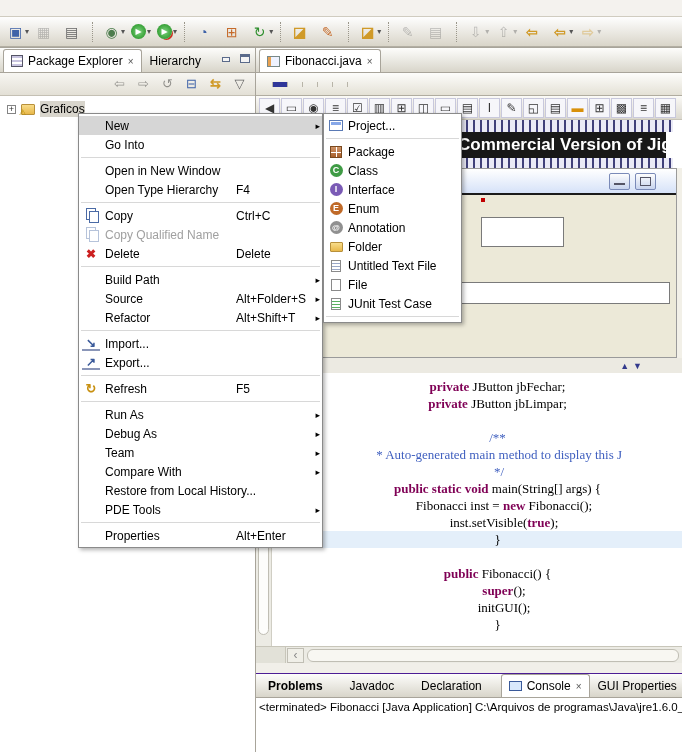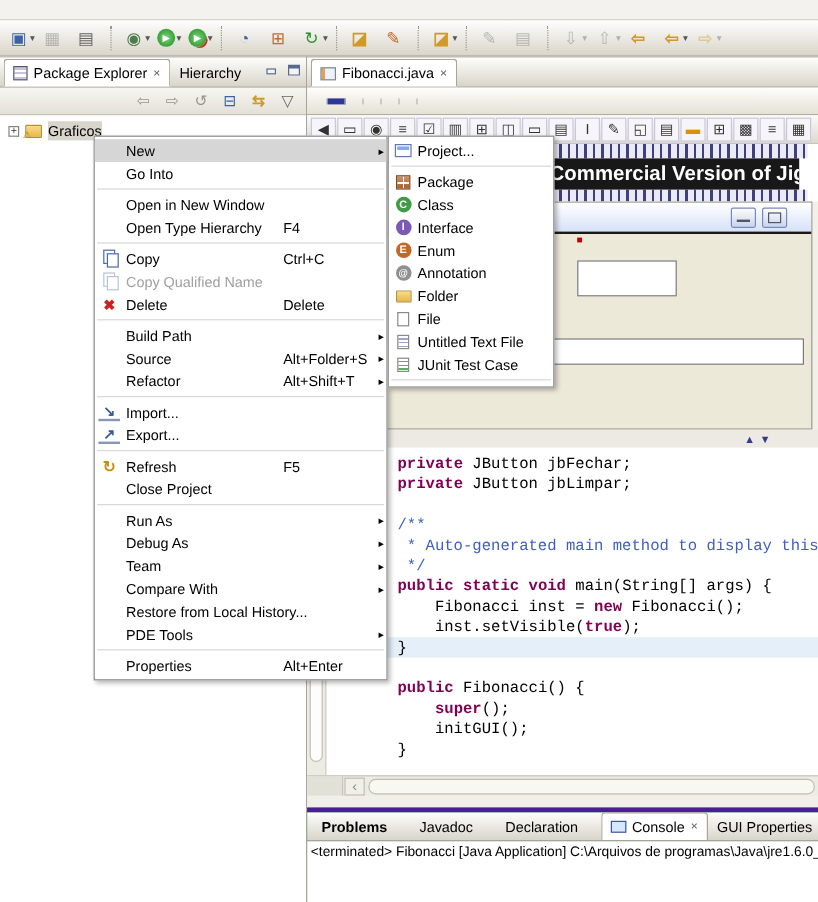--- a/index.html
+++ b/index.html
@@ -98,34 +98,34 @@
 #design-widefield{position:absolute;left:2px;right:6px;top:113px;height:22px;background:#fff;border:1px solid #7a7a7a;}
 #design-bottom-strip{position:absolute;left:0;right:0;top:190px;height:15px;background:#eceae2;
   display:flex;justify-content:flex-end;align-items:center;gap:4px;padding-right:40px;}
 .split-arrow{font-size:9px;color:#333a8c;}
 
 
 #code-region{position:absolute;top:325px;left:0;right:0;height:273px;background:#fff;display:flex;}
 #code-vscroll{width:16px;background:#ecebe4;border-right:1px solid #d0cec4;position:relative;flex:none;}
 #code-vthumb{position:absolute;left:2px;right:2px;top:2px;height:260px;background:#fdfdfb;
   border:1px solid #c0beb4;border-radius:7px;}
-#code-text{flex:1;padding:5px 0 0 28px;font-family:Liberation Mono, monospace;
-  font-size:13px;line-height:17px;white-space:pre;overflow:hidden;}
+#code-text{flex:1;padding:5px 0 0 28px;font-family:Liberation Serif, serif;
+  font-size:13px;line-height:17px;white-space:pre;overflow:hidden;text-align:center;}
 .code-line{display:block;min-height:17px;}
 .code-line.hl{background:#e4effa;margin-right:0;width:100%;}
 .seg-k{color:#7f0055;font-weight:bold;} .seg-p{color:#000;} .seg-c{color:#3f5fbf;}
 #code-hscroll{position:absolute;top:598px;left:0;right:0;height:17px;background:#ecebe4;
   border-top:1px solid #c8c6ba;display:flex;align-items:center;}
 #hscroll-corner{width:30px;height:100%;background:#e2e1d8;border-right:1px solid #c8c6ba;flex:none;}
 #hscroll-left{width:17px;height:15px;background:#f0efe8;border:1px solid #c0beb4;text-align:center;
   line-height:13px;color:#888;flex:none;margin-left:1px;}
 #hscroll-thumb{flex:1;height:13px;margin:0 3px;background:#f8f7f2;border:1px solid #c0beb4;border-radius:6px;}
 
 
-#bottom-panel{position:absolute;left:0;right:0;top:625px;bottom:0;background:#15803d;border-top:4px solid #4c1d95;}
+#bottom-panel{position:absolute;left:0;right:0;top:625px;bottom:0;background:#15803d;border-top:1px solid #4c1d95;}
 #bottom-tabbar{height:24px;background:linear-gradient(#fdfdfb,#d8d5ca);border-bottom:1px solid #a8a49a;
   display:flex;align-items:flex-end;padding-left:4px;}
 #console-area{position:absolute;top:24px;left:0;right:0;bottom:0;background:#fff;}
 #console-line{padding:3px 3px;font-size:11.5px;white-space:nowrap;overflow:hidden;}
 
 
 #ctx-menu{position:absolute;left:78px;top:113px;width:245px;background:#fff;
   border:1px solid #8a8a8a;box-shadow:2px 2px 4px rgba(0,0,0,.3);padding:2px 0;z-index:50;}
 .mrow{display:grid;grid-template-columns:24px 1fr 72px 12px;align-items:center;height:19px;padding-right:2px;}
 .mrow.selected{background:#d6d6d6;}
@@ -554,26 +554,20 @@
         <span class="m-accel" data-name="menu-item-accelerator"></span>
         <span class="m-arrow" data-name="submenu-arrow-icon" style="visibility: hidden;">▸</span>
       </div>
       <div class="menu-sep" data-name="separator"></div>
       <div class="mrow" data-name="menu-item-refresh">
         <span class="mi-icon" data-name="refresh-icon">↻</span>
         <span class="m-label" data-name="menu-item-label">Refresh</span>
         <span class="m-accel" data-name="menu-item-accelerator">F5</span>
         <span class="m-arrow" data-name="submenu-arrow-icon" style="visibility: hidden;">▸</span>
       </div>
-      <div class="mrow" data-name="menu-item-close-project">
-        <span class="mi-icon"></span>
-        <span class="m-label" data-name="menu-item-label">Close Project</span>
-        <span class="m-accel" data-name="menu-item-accelerator"></span>
-        <span class="m-arrow" data-name="submenu-arrow-icon" style="visibility: hidden;">▸</span>
-      </div>
       <div class="menu-sep" data-name="separator"></div>
       <div class="mrow" data-name="menu-item-run-as">
         <span class="mi-icon"></span>
         <span class="m-label" data-name="menu-item-label">Run As</span>
         <span class="m-accel" data-name="menu-item-accelerator"></span>
         <span class="m-arrow" data-name="submenu-arrow-icon">▸</span>
       </div>
       <div class="mrow" data-name="menu-item-debug-as">
         <span class="mi-icon"></span>
         <span class="m-label" data-name="menu-item-label">Debug As</span>
@@ -637,28 +631,28 @@
         <span class="m-label" data-name="menu-item-label">Enum</span>
       </div>
       <div class="srow" data-name="submenu-item-annotation">
         <span class="mi-icon" data-name="annotation-icon">@</span>
         <span class="m-label" data-name="menu-item-label">Annotation</span>
       </div>
       <div class="srow" data-name="submenu-item-folder">
         <span class="mi-icon" data-name="folder-icon"></span>
         <span class="m-label" data-name="menu-item-label">Folder</span>
       </div>
+      <div class="srow" data-name="submenu-item-untitled-text-file">
+        <span class="mi-icon" data-name="text-file-icon"></span>
+        <span class="m-label" data-name="menu-item-label">Untitled Text File</span>
+      </div>
       <div class="srow" data-name="submenu-item-file">
         <span class="mi-icon" data-name="file-icon"></span>
         <span class="m-label" data-name="menu-item-label">File</span>
       </div>
-      <div class="srow" data-name="submenu-item-untitled-text-file">
-        <span class="mi-icon" data-name="text-file-icon"></span>
-        <span class="m-label" data-name="menu-item-label">Untitled Text File</span>
-      </div>
       <div class="srow" data-name="submenu-item-junit-test-case">
         <span class="mi-icon" data-name="junit-icon"></span>
         <span class="m-label" data-name="menu-item-label">JUnit Test Case</span>
       </div>
       <div class="menu-sep" data-name="separator"></div>
     </div>
 
 </div>
 
 </body></html>

